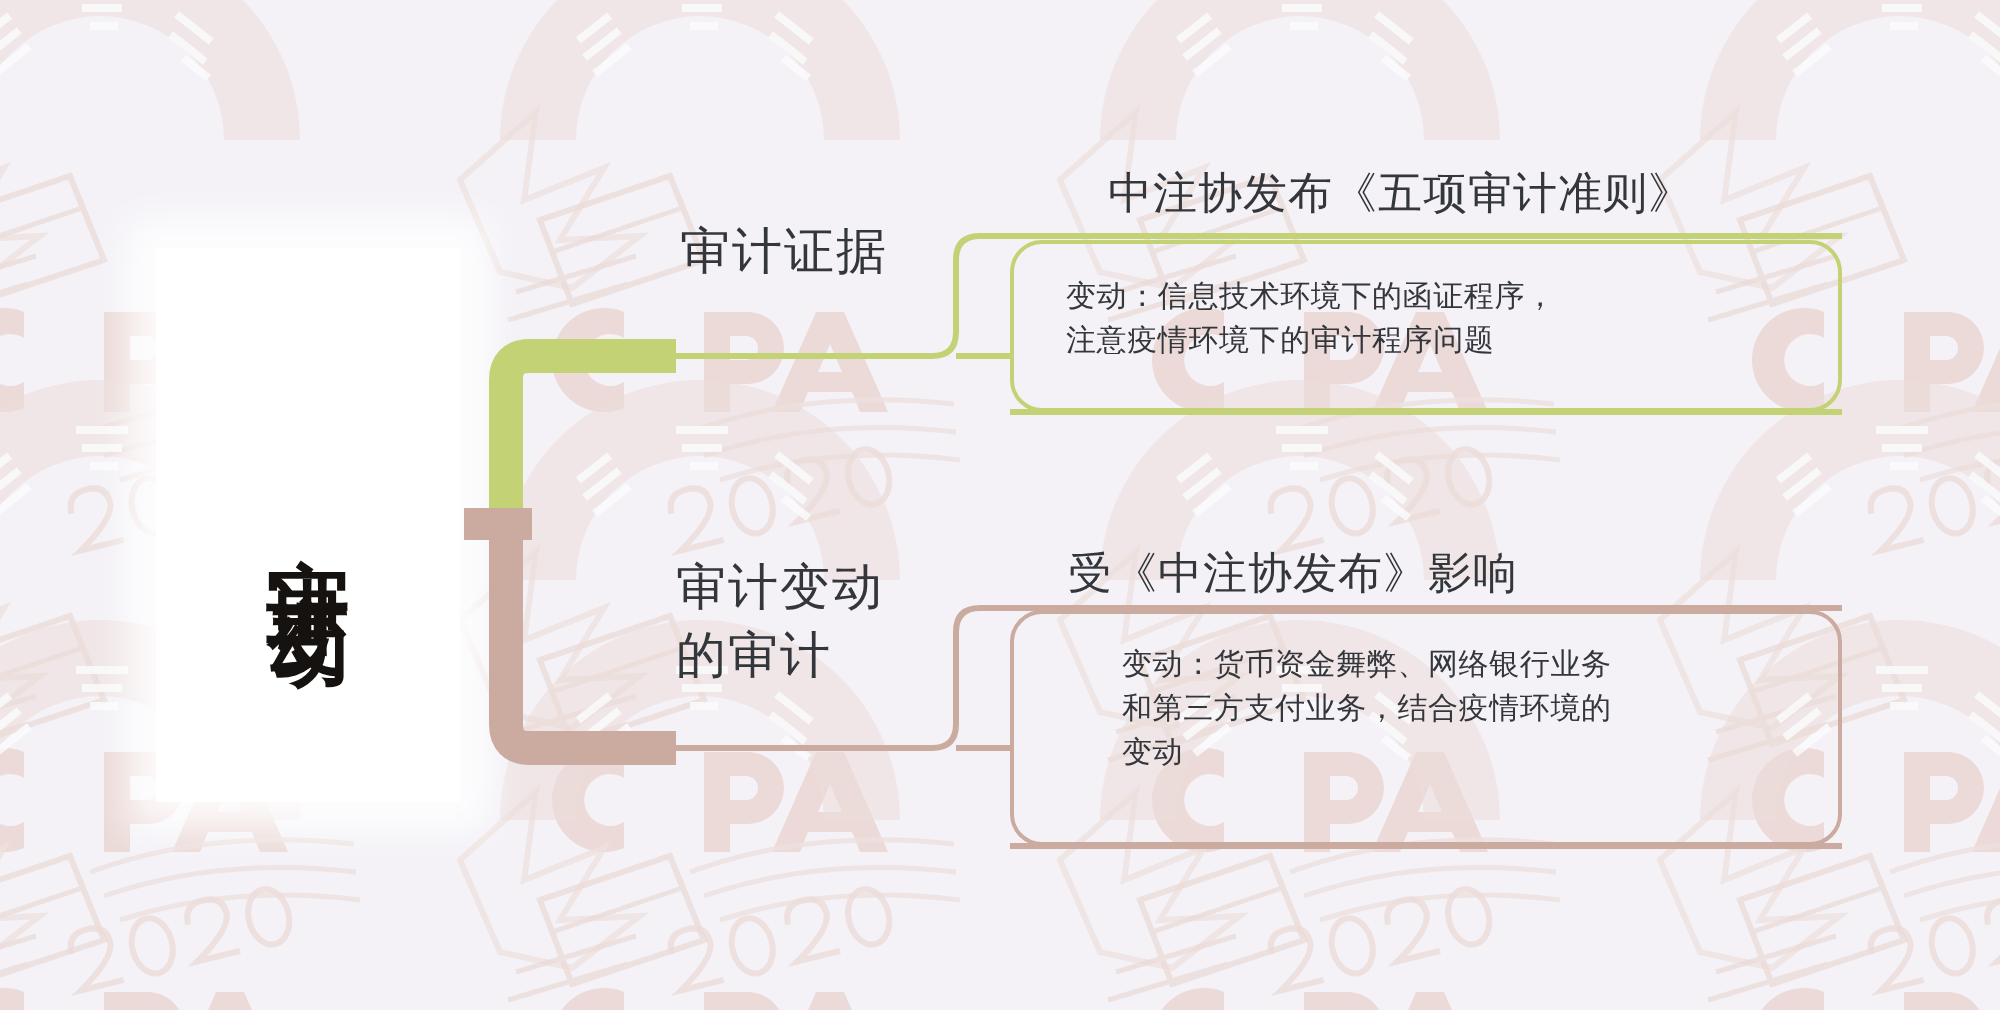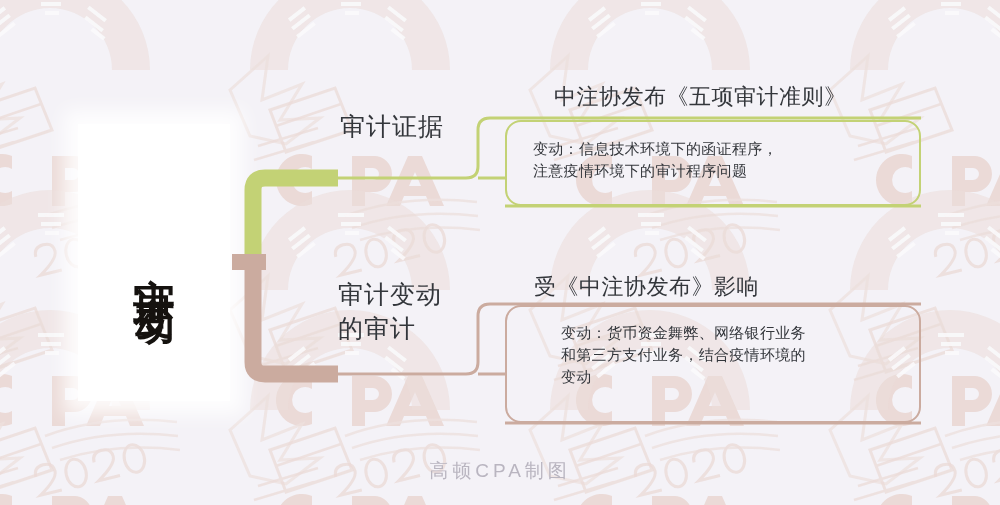--- a/index.html
+++ b/index.html
@@ -167,15 +167,14 @@
 
   <div class="branch-head" id="head-0">中注协发布《五项审计准则》</div>
   <div class="branch-head" id="head-1">受《中注协发布》影响</div>
 
   <div class="detail-text" id="text-0">变动：信息技术环境下的函证程序，
 注意疫情环境下的审计程序问题</div>
   <div class="detail-text" id="text-1">变动：货币资金舞弊、网络银行业务
 和第三方支付业务，结合疫情环境的
 变动</div>
 
-  <div id="footer">高顿CPA制图</div>
 
 </div>
 
 </body></html>

